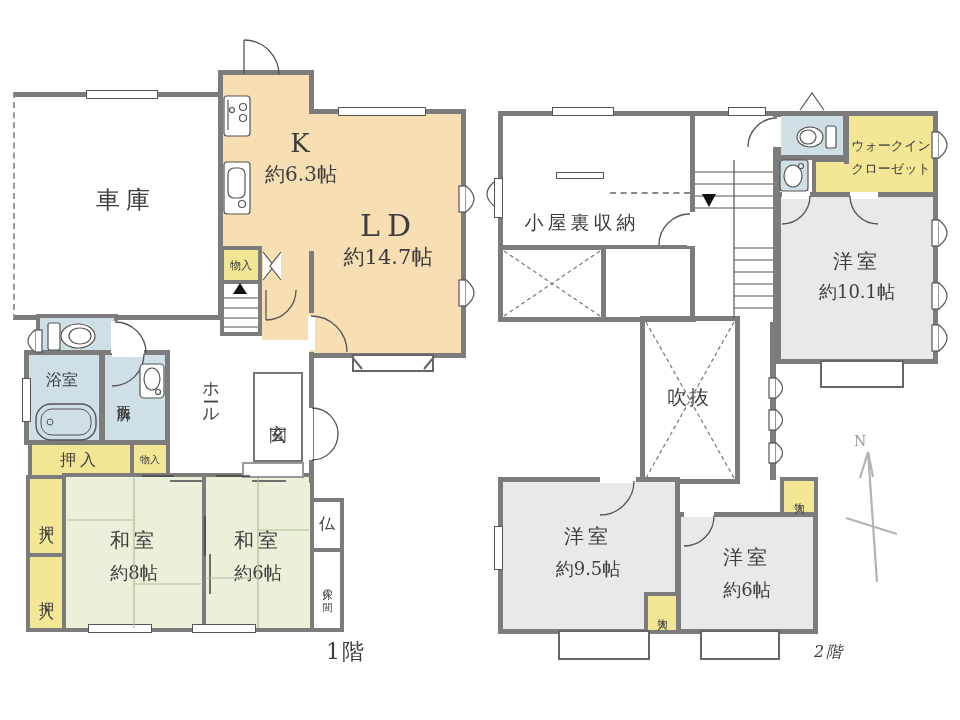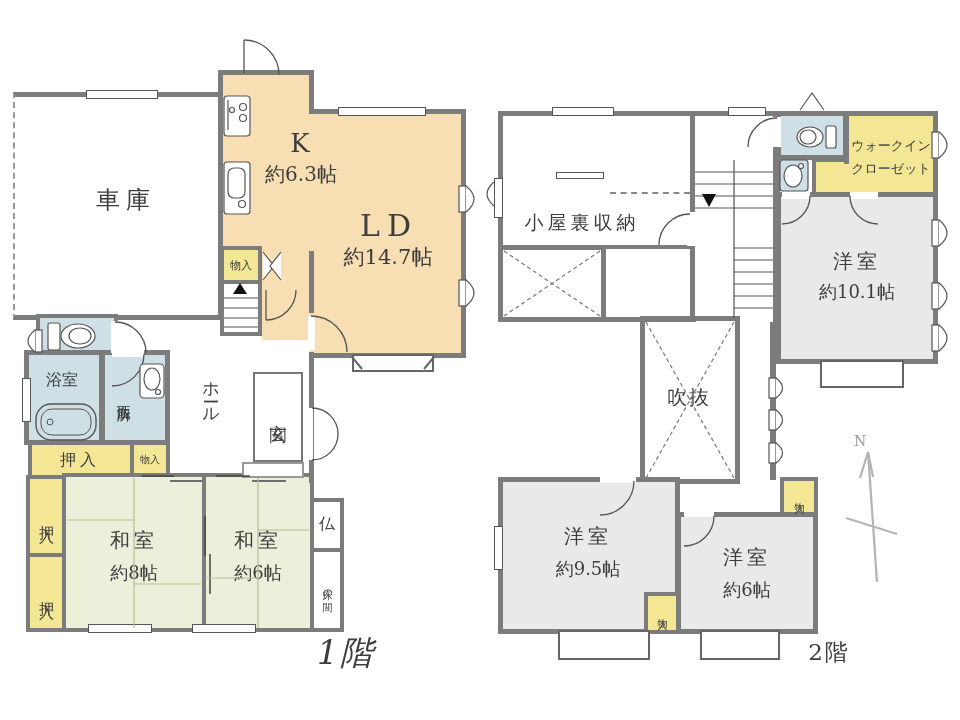--- a/index.html
+++ b/index.html
@@ -92,35 +92,35 @@
   <div class="lbl" style="left:80px;top:460px;font-size:16px;letter-spacing:4px;">押入</div>
   <div class="lbl" style="left:150px;top:460px;font-size:10px;">物入</div>
   <div class="lbl v" style="left:46px;top:516px;font-size:15px;">押入</div>
   <div class="lbl v" style="left:46px;top:592px;font-size:15px;">押入</div>
   <div class="lbl" style="left:134px;top:540px;font-size:20px;letter-spacing:4px;">和室</div>
   <div class="lbl" style="left:134px;top:573px;font-size:18px;">約8帖</div>
   <div class="lbl" style="left:258px;top:540px;font-size:20px;letter-spacing:4px;">和室</div>
   <div class="lbl" style="left:258px;top:573px;font-size:18px;">約6帖</div>
   <div class="lbl" style="left:327px;top:524px;font-size:16px;">仏</div>
   <div class="lbl v" style="left:327px;top:589px;font-size:10px;letter-spacing:1px;">床の間</div>
-  <div class="lbl" style="left:346px;top:652px;font-size:33px;letter-spacing:2px;font-style:italic;">1階</div>
+  <div class="lbl" style="left:346px;top:652px;font-size:22px;letter-spacing:2px;">1階</div>
 
   <div class="lbl" style="left:582px;top:222px;font-size:19px;letter-spacing:4px;">小屋裏収納</div>
   <div class="lbl" style="left:891px;top:145px;font-size:13px;">ウォークイン</div>
   <div class="lbl" style="left:891px;top:168px;font-size:13px;">クローゼット</div>
   <div class="lbl" style="left:857px;top:261px;font-size:20px;letter-spacing:4px;">洋室</div>
   <div class="lbl" style="left:857px;top:292px;font-size:18px;">約10.1帖</div>
   <div class="lbl" style="left:689px;top:397px;font-size:20px;letter-spacing:2px;">吹抜</div>
   <div class="lbl" style="left:588px;top:536px;font-size:20px;letter-spacing:4px;">洋室</div>
   <div class="lbl" style="left:588px;top:569px;font-size:18px;">約9.5帖</div>
   <div class="lbl" style="left:747px;top:557px;font-size:20px;letter-spacing:4px;">洋室</div>
   <div class="lbl" style="left:747px;top:590px;font-size:18px;">約6帖</div>
   <div class="lbl v" style="left:662px;top:612px;font-size:10px;letter-spacing:1px;">物入</div>
   <div class="lbl v" style="left:799px;top:496px;font-size:10px;letter-spacing:1px;">物入</div>
-  <div class="lbl" style="left:829px;top:652px;font-size:23px;letter-spacing:2px;">2階</div>
+  <div class="lbl" style="left:829px;top:652px;font-size:16px;letter-spacing:2px;font-style:italic;">2階</div>
   <div class="lbl" style="left:860px;top:441px;font-size:14px;color:#9a9a9a;">N</div>
 
   <svg class="ov" width="960" height="720" viewBox="0 0 960 720">
 
     <g stroke="#777" stroke-width="1.2" stroke-dasharray="4 3">
       <line x1="504" y1="251" x2="600" y2="316"></line>
         <line x1="600" y1="251" x2="504" y2="316"></line>
     </g>
 
     <g stroke="#777" stroke-width="1.2" stroke-dasharray="4 3">

